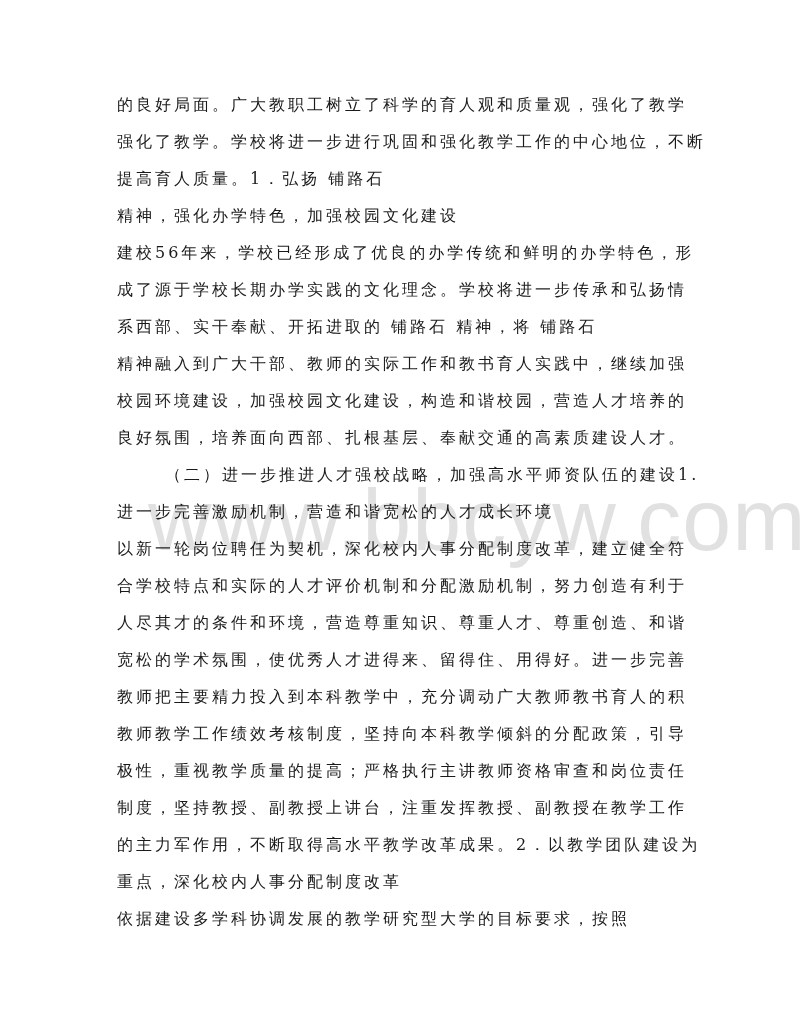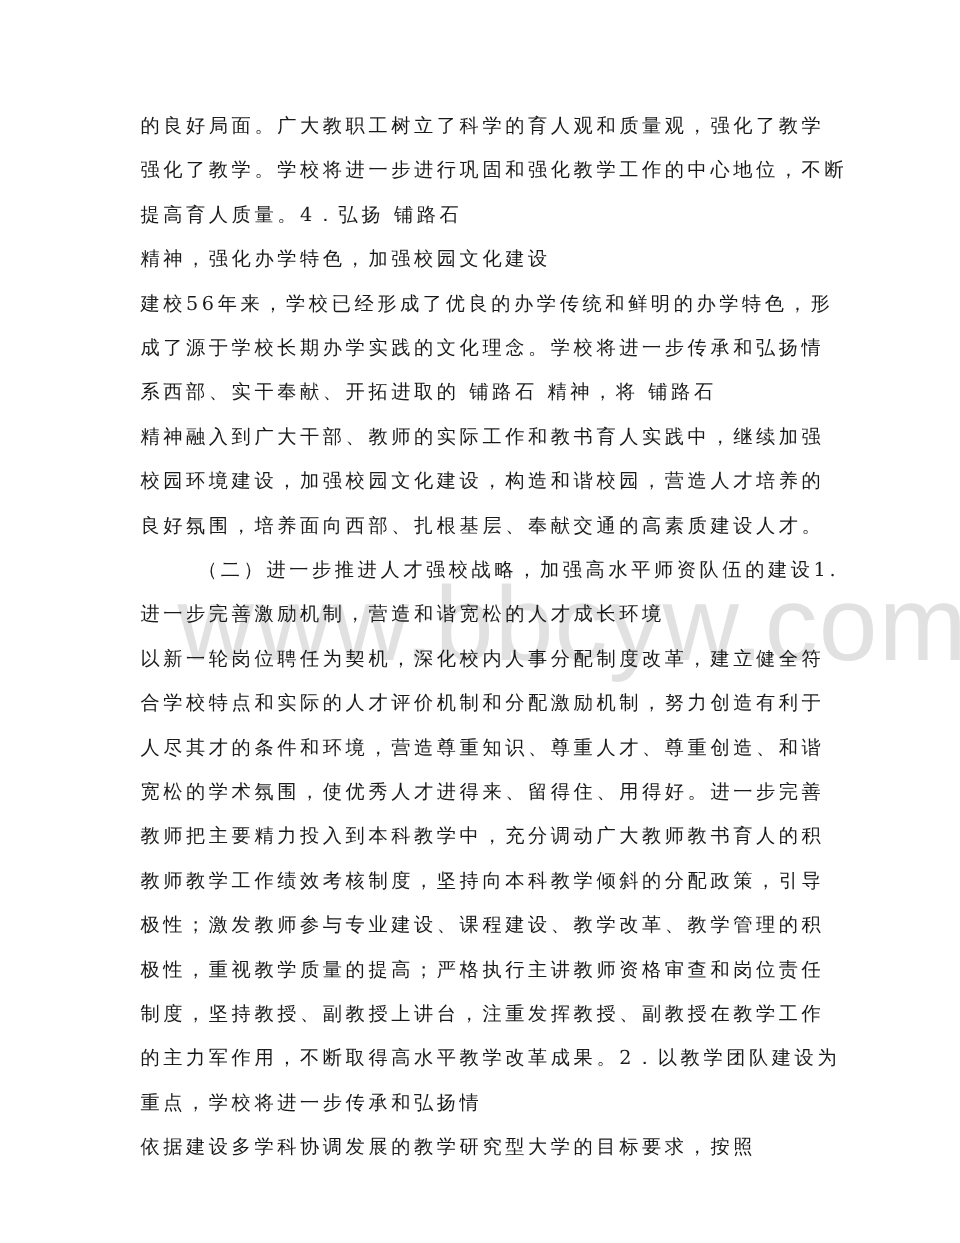--- a/index.html
+++ b/index.html
@@ -56,36 +56,35 @@
   .text-body { z-index: 1; }
 </style>
 </head>
 <body>
 
 <div class="page">
   <div class="watermark">www.bbcyw.com</div>
   <div class="text-body">
     <span class="line">的良好局面。广大教职工树立了科学的育人观和质量观，强化了教学</span>
     <span class="line">强化了教学。学校将进一步进行巩固和强化教学工作的中心地位，不断</span>
-    <span class="line">提高育人质量。4．弘扬 铺路石</span>
+    <span class="line">提高育人质量。1．弘扬 铺路石</span>
     <span class="line">精神，强化办学特色，加强校园文化建设</span>
     <span class="line">建校56年来，学校已经形成了优良的办学传统和鲜明的办学特色，形</span>
     <span class="line">成了源于学校长期办学实践的文化理念。学校将进一步传承和弘扬情</span>
     <span class="line">系西部、实干奉献、开拓进取的 铺路石 精神，将 铺路石</span>
     <span class="line">精神融入到广大干部、教师的实际工作和教书育人实践中，继续加强</span>
     <span class="line">校园环境建设，加强校园文化建设，构造和谐校园，营造人才培养的</span>
     <span class="line">良好氛围，培养面向西部、扎根基层、奉献交通的高素质建设人才。</span>
     <span class="line indent">（二）进一步推进人才强校战略，加强高水平师资队伍的建设1.</span>
     <span class="line">进一步完善激励机制，营造和谐宽松的人才成长环境</span>
     <span class="line">以新一轮岗位聘任为契机，深化校内人事分配制度改革，建立健全符</span>
     <span class="line">合学校特点和实际的人才评价机制和分配激励机制，努力创造有利于</span>
     <span class="line">人尽其才的条件和环境，营造尊重知识、尊重人才、尊重创造、和谐</span>
     <span class="line">宽松的学术氛围，使优秀人才进得来、留得住、用得好。进一步完善</span>
     <span class="line">教师把主要精力投入到本科教学中，充分调动广大教师教书育人的积</span>
     <span class="line">教师教学工作绩效考核制度，坚持向本科教学倾斜的分配政策，引导</span>
-    <span class="line">极性；激发教师参与专业建设、课程建设、教学改革、教学管理的积</span>
     <span class="line">极性，重视教学质量的提高；严格执行主讲教师资格审查和岗位责任</span>
     <span class="line">制度，坚持教授、副教授上讲台，注重发挥教授、副教授在教学工作</span>
     <span class="line">的主力军作用，不断取得高水平教学改革成果。2．以教学团队建设为</span>
-    <span class="line">重点，学校将进一步传承和弘扬情</span>
+    <span class="line">重点，深化校内人事分配制度改革</span>
     <span class="line">依据建设多学科协调发展的教学研究型大学的目标要求，按照</span>
   </div>
 </div>
 
 </body></html>

